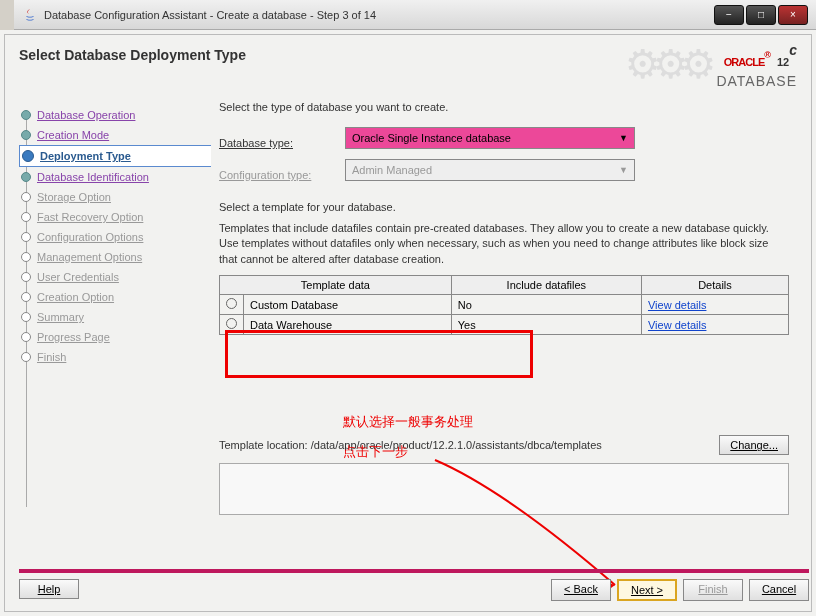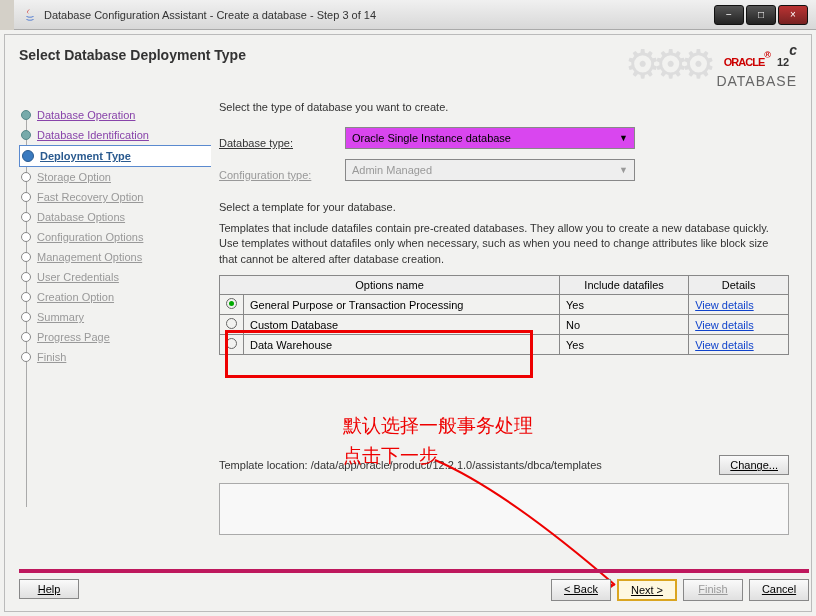--- a/index.html
+++ b/index.html
@@ -37,37 +37,37 @@
     .step-item.active .step-label { color: #2a5a8f; font-weight: bold; }
     .step-item.visited .step-label { color: #8844aa; }
     .step-item.active { background: #fff; border: 1px solid #5a8acf; border-right: none; }
     .sidebar-line { position: absolute; left: 7px; top: 16px; width: 1px; height: 390px; background: #aaa; z-index: 0; }
     
     .main-panel { flex: 1; padding: 0 8px; }
     .instruction { margin-bottom: 14px; color: #333; }
     .form-row { display: flex; align-items: flex-end; margin-bottom: 10px; gap: 8px; }
     .form-label { width: 118px; color: #333; text-decoration: underline; }
     .form-label.disabled { color: #999; }
-    .select-box { flex: 1; max-width: 290px; height: 22px; border: 1px solid #888; background: #d946ef; padding: 2px 6px; display: flex; align-items: center; justify-content: space-between; }
+    .select-box { flex: 1; max-width: 290px; height: 22px; border: 1px solid #888; background: #ec4899; padding: 2px 6px; display: flex; align-items: center; justify-content: space-between; }
     .select-box.disabled { background: #eee; color: #999; }
     .select-arrow { font-size: 9px; }
     
     .section-label { margin: 20px 0 8px; color: #333; }
     .template-desc { color: #333; line-height: 1.4; margin-bottom: 8px; }
     
     .template-table { width: 100%; border: 1px solid #888; border-collapse: collapse; }
     .template-table th { background: #eee; border: 1px solid #888; padding: 3px 6px; font-weight: normal; }
     .template-table td { border: 1px solid #888; padding: 3px 6px; }
     .template-table .radio-cell { width: 20px; text-align: center; }
     .radio-dot { width: 11px; height: 11px; border-radius: 50%; border: 1px solid #666; display: inline-block; position: relative; }
     .radio-dot.checked::after { content: ''; position: absolute; width: 5px; height: 5px; border-radius: 50%; background: #0a0; top: 2px; left: 2px; }
     .link-text { color: #1144cc; text-decoration: underline; cursor: pointer; }
     
     .red-box { position: absolute; border: 3px solid #e00; pointer-events: none; }
-    .red-annotation { position: absolute; color: #e00; font-size: 19px; font-family: Liberation Mono, monospace; }
+    .red-annotation { position: absolute; color: #e00; font-size: 13px; font-family: Liberation Mono, monospace; }
     .red-arrow { position: absolute; pointer-events: none; }
     
     .location-row { display: flex; align-items: center; gap: 8px; margin-top: 100px; }
     .location-label { color: #333; }
     .btn { background: linear-gradient(to bottom, #fafafa, #e0e0e0); border: 1px solid #888; padding: 3px 10px; cursor: pointer; min-width: 60px; text-align: center; text-decoration: underline; }
     .btn.disabled { color: #999; }
     .btn.highlight { border: 2px solid #daa520; background: #fef8e0; }
     
     .console-area { margin-top: 8px; height: 52px; border: 1px solid #aaa; background: #f8f8f8; }
     
@@ -109,37 +109,37 @@
 
     <div class="content-area">
       <div class="sidebar" style="position:relative;">
         <div class="sidebar-line"></div>
         <div class="step-item visited">
             <span class="step-dot"></span>
             <span class="step-label">Database Operation</span>
           </div>
         <div class="step-item visited">
             <span class="step-dot"></span>
+            <span class="step-label">Creation Mode</span>
+          </div>
+        <div class="step-item active">
+            <span class="step-dot"></span>
+            <span class="step-label">Deployment Type</span>
+          </div>
+        <div class="step-item visited">
+            <span class="step-dot"></span>
             <span class="step-label">Database Identification</span>
           </div>
-        <div class="step-item active">
-            <span class="step-dot"></span>
-            <span class="step-label">Deployment Type</span>
-          </div>
         <div class="step-item">
             <span class="step-dot"></span>
             <span class="step-label">Storage Option</span>
           </div>
         <div class="step-item">
             <span class="step-dot"></span>
             <span class="step-label">Fast Recovery Option</span>
-          </div>
-        <div class="step-item">
-            <span class="step-dot"></span>
-            <span class="step-label">Database Options</span>
           </div>
         <div class="step-item">
             <span class="step-dot"></span>
             <span class="step-label">Configuration Options</span>
           </div>
         <div class="step-item">
             <span class="step-dot"></span>
             <span class="step-label">Management Options</span>
           </div>
         <div class="step-item">
@@ -182,32 +182,26 @@
             <span class="select-arrow">▼</span>
           </div>
         </div>
 
         <div class="section-label">Select a template for your database.</div>
         <div class="template-desc">Templates that include datafiles contain pre-created databases. They allow you to create a new database quickly. Use templates without datafiles only when necessary, such as when you need to change attributes like block size that cannot be altered after database creation.</div>
 
         <table class="template-table">
           <thead>
             <tr>
-              <th colspan="2">Options name</th>
+              <th colspan="2">Template data</th>
               <th>Include datafiles</th>
               <th>Details</th>
             </tr>
           </thead>
           <tbody>
-            <tr>
-              <td class="radio-cell"><span class="radio-dot checked"></span></td>
-              <td>General Purpose or Transaction Processing</td>
-              <td>Yes</td>
-              <td><span class="link-text">View details</span></td>
-            </tr>
             <tr>
               <td class="radio-cell"><span class="radio-dot"></span></td>
               <td>Custom Database</td>
               <td>No</td>
               <td><span class="link-text">View details</span></td>
             </tr>
             <tr>
               <td class="radio-cell"><span class="radio-dot"></span></td>
               <td>Data Warehouse</td>
               <td>Yes</td>

